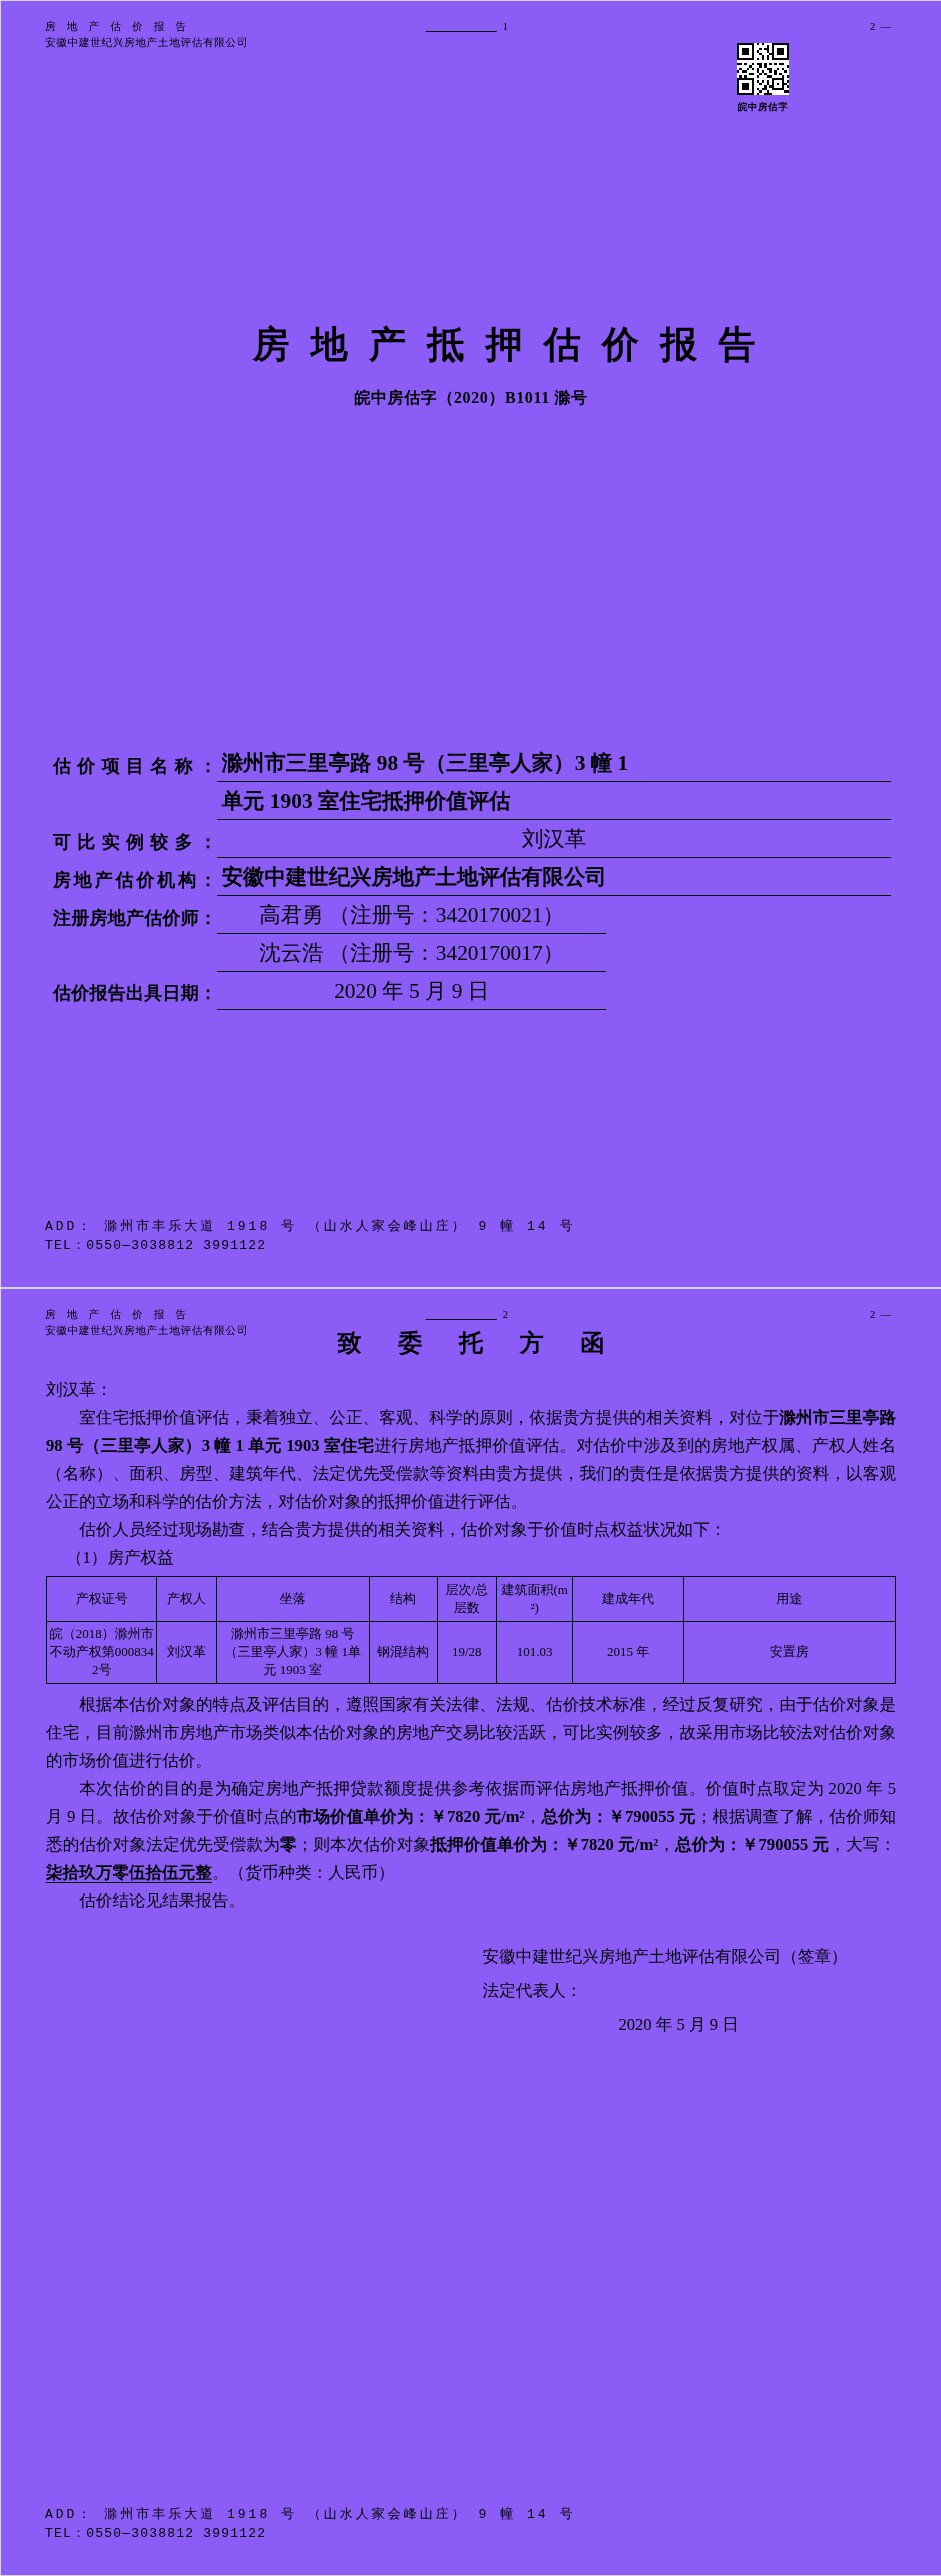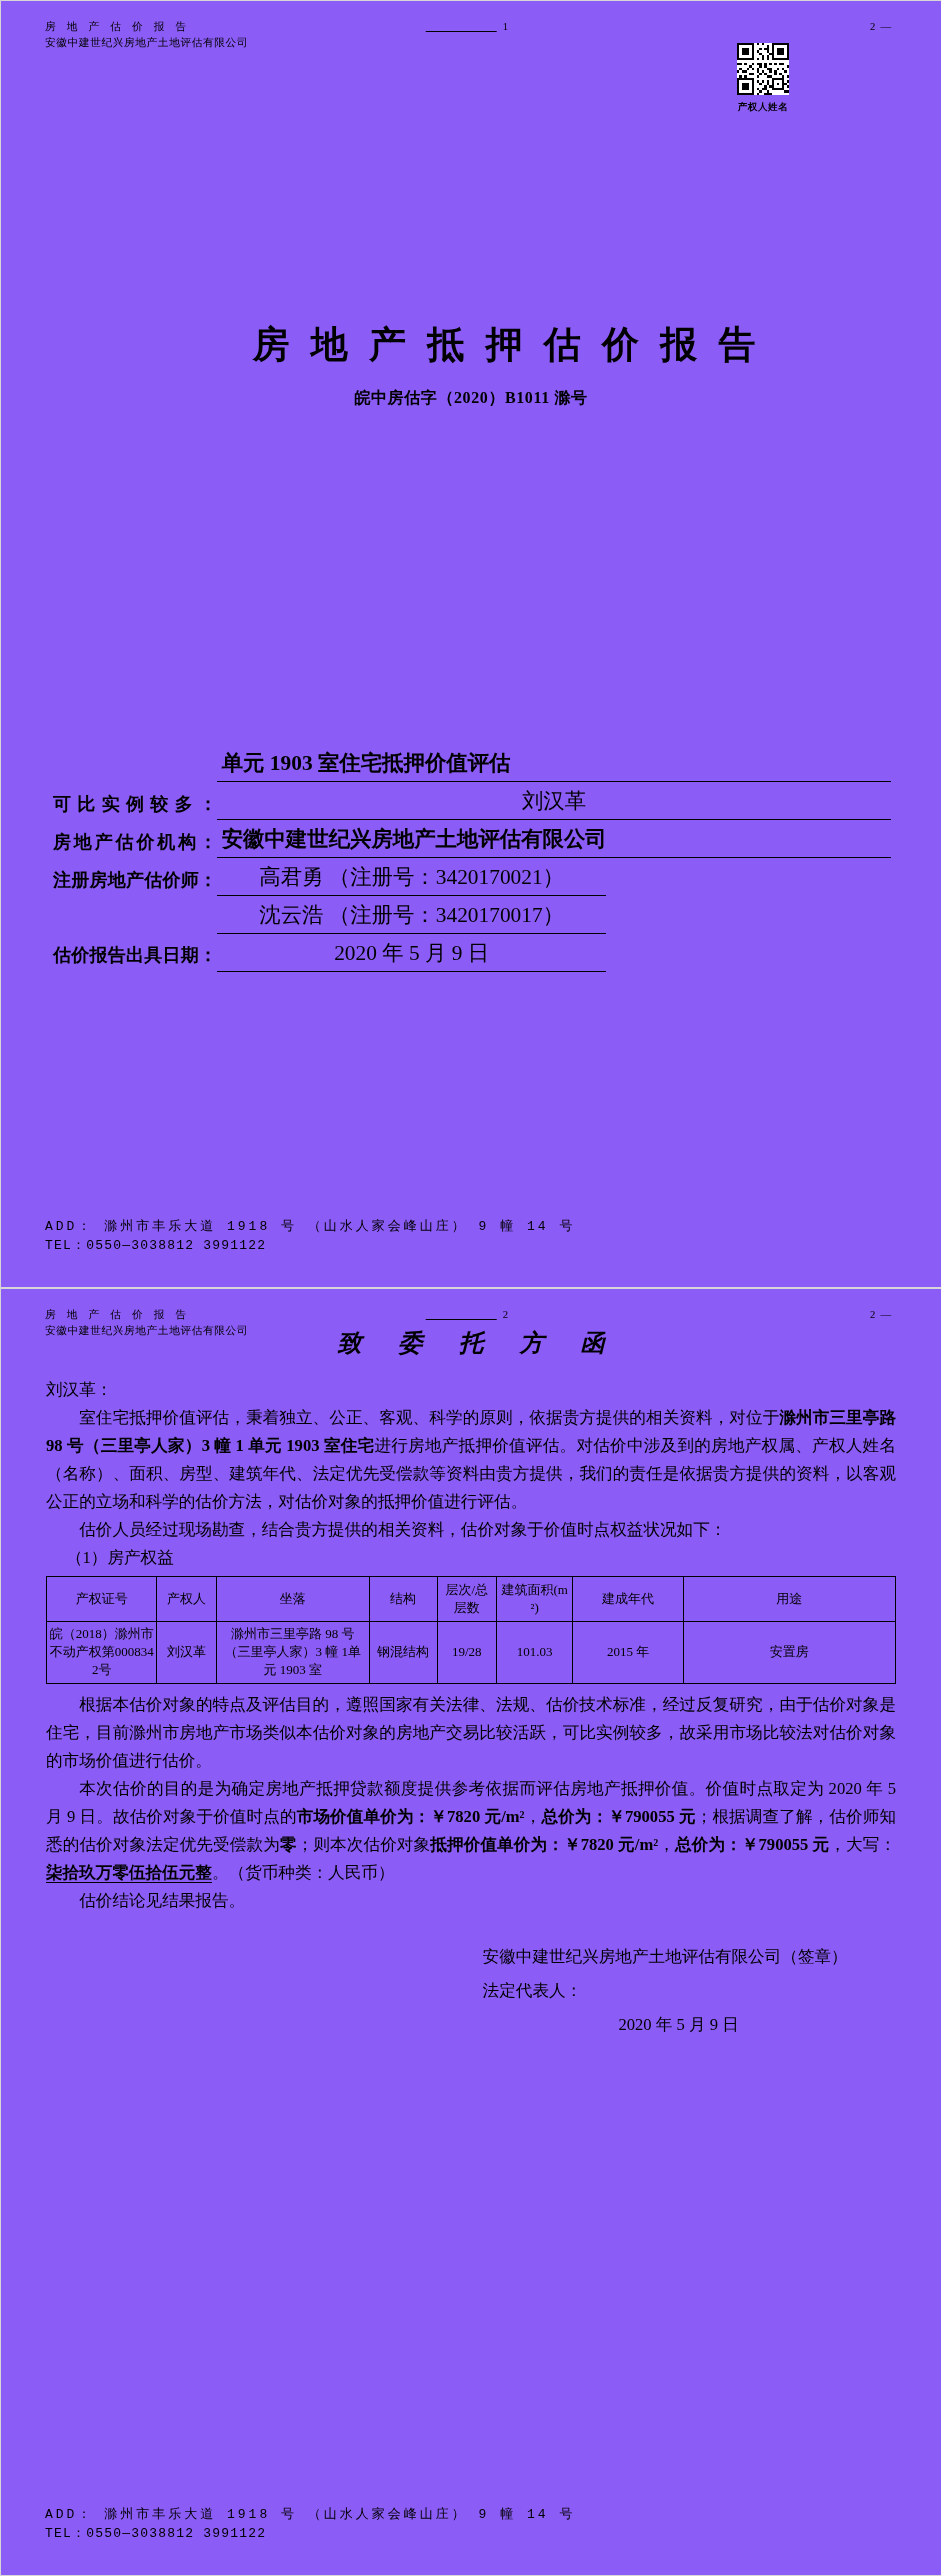--- a/index.html
+++ b/index.html
@@ -31,21 +31,21 @@
   .frow{display:flex;align-items:flex-end;margin-bottom:6px;min-height:28.5px;}
   .flabel{flex:none;width:164px;font-size:18px;font-weight:bold;text-align:justify;text-align-last:justify;padding-bottom:4.2px;}
   .fspacer{flex:none;width:164px;}
   .fval{flex:1;border-bottom:1.2px solid #000;font-size:21.4px;line-height:1.25;padding:0 4.7px 4.2px;}
   .fval.bold{font-weight:bold;}
   .fval.center{text-align:center;}
   .fval.short{flex:none;width:380px;}
 
   
   .body2{position:absolute;top:38px;left:45px;right:45px;}
-  .letter-title{margin:0 0 16.6px;text-align:center;font-size:24px;font-weight:bold;letter-spacing:15.4px;text-indent:15.4px;font-style:italic;}
+  .letter-title{margin:0 0 16.6px;text-align:center;font-size:24px;font-weight:bold;letter-spacing:15.4px;text-indent:15.4px;}
   .salutation{font-size:16.6px;line-height:27px;margin:0 0 1.2px;}
   .para{margin:0;font-size:16.6px;line-height:28px;text-align:justify;text-indent:2em;}
   .b{font-weight:bold;}
   .bu{font-weight:bold;text-decoration:underline;text-underline-offset:3.6px;}
   .item{font-size:16.6px;line-height:28px;text-indent:1.2em;}
   table.rights{width:100%;border-collapse:collapse;margin:4.7px 0 7.1px;font-size:13px;table-layout:fixed;}
   .rights th,.rights td{border:1.2px solid #000;font-weight:normal;text-align:center;vertical-align:middle;padding:3.6px 2.4px;line-height:18px;word-break:break-all;}
   .sign{margin:25px 21.4px 0 auto;width:392px;font-size:16.6px;line-height:34px;}
   .sign-date{text-align:center;}
 </style>
@@ -84,27 +84,31 @@
         <g fill="#000">
           <rect x="2" y="2" width="3" height="3"></rect>
             <rect x="16" y="2" width="3" height="3"></rect>
             <rect x="2" y="16" width="3" height="3"></rect>
           <path d="M8 0h1v1H8zM10 0h1v1h-1zM12 1h1v1h-1zM9 2h1v1H9zM11 2h2v1h-2zM8 3h1v1H8zM12 3h1v1h-1zM9 4h1v1H9zM13 4h1v1h-1zM10 5h1v1h-1zM12 5h1v1h-1zM8 6h1v1H8zM10 6h1v1h-1zM12 6h1v1h-1zM6 8h1v1H6zM6 10h1v1H6zM6 12h1v1H6zM0 8h2v1H0zM3 8h1v1H3zM5 9h1v1H5zM1 10h1v1H1zM4 10h1v1H4zM0 11h1v1H0zM2 11h2v1H2zM5 12h1v1H5zM1 13h1v1H1zM3 13h1v1H3zM8 8h2v1H8zM11 8h1v2h-1zM13 8h1v1h-1zM9 9h1v1H9zM12 10h2v1h-2zM8 10h1v2H8zM10 11h1v1h-1zM13 11h1v1h-1zM9 12h1v1H9zM11 12h1v1h-1zM12 13h2v1h-2zM8 13h1v1H8zM15 8h1v1h-1zM17 8h2v1h-2zM20 9h1v1h-1zM16 10h1v1h-1zM18 10h1v1h-1zM15 11h1v2h-1zM19 11h1v1h-1zM17 12h1v1h-1zM20 13h1v1h-1zM18 13h1v1h-1zM8 15h1v1H8zM10 15h1v1h-1zM12 15h1v2h-1zM9 16h1v1H9zM11 17h1v1h-1zM13 17h1v1h-1zM8 18h1v1H8zM10 18h2v1h-2zM9 19h1v1H9zM12 19h1v1h-1zM8 20h1v1H8zM11 20h2v1h-2zM19 19h2v1h-2zM20 15h1v1h-1zM19 16h1v1h-1zM20 17h1v1h-1zM13 20h1v1h-1z"></path>
           <rect x="14" y="14" width="5" height="5"></rect>
         </g>
         <rect x="15" y="15" width="3" height="3" fill="#fff"></rect>
         <rect x="16" y="16" width="1" height="1" fill="#000"></rect>
       </svg>
-      <div class="qr-cap">产权人姓名</div>
+      <div class="qr-cap">皖中房估字</div>
     </div>
 
     <h1 class="main-title">房 地 产 抵 押 估 价 报 告</h1>
     <div class="doc-no">皖中房估字（2020）B1011 滁号</div>
 
     <div class="form">
+      <div class="frow">
+        <span class="flabel">估价项目名称：</span>
+        <span class="fval bold">滁州市三里亭路 98 号（三里亭人家）3 幢 1</span>
+      </div>
       <div class="frow">
         <span class="fspacer"></span>
         <span class="fval bold">单元 1903 室住宅抵押价值评估</span>
       </div>
       <div class="frow">
         <span class="flabel">可比实例较多：</span>
         <span class="fval center">刘汉革</span>
       </div>
       <div class="frow">
         <span class="flabel">房地产估价机构：</span>

